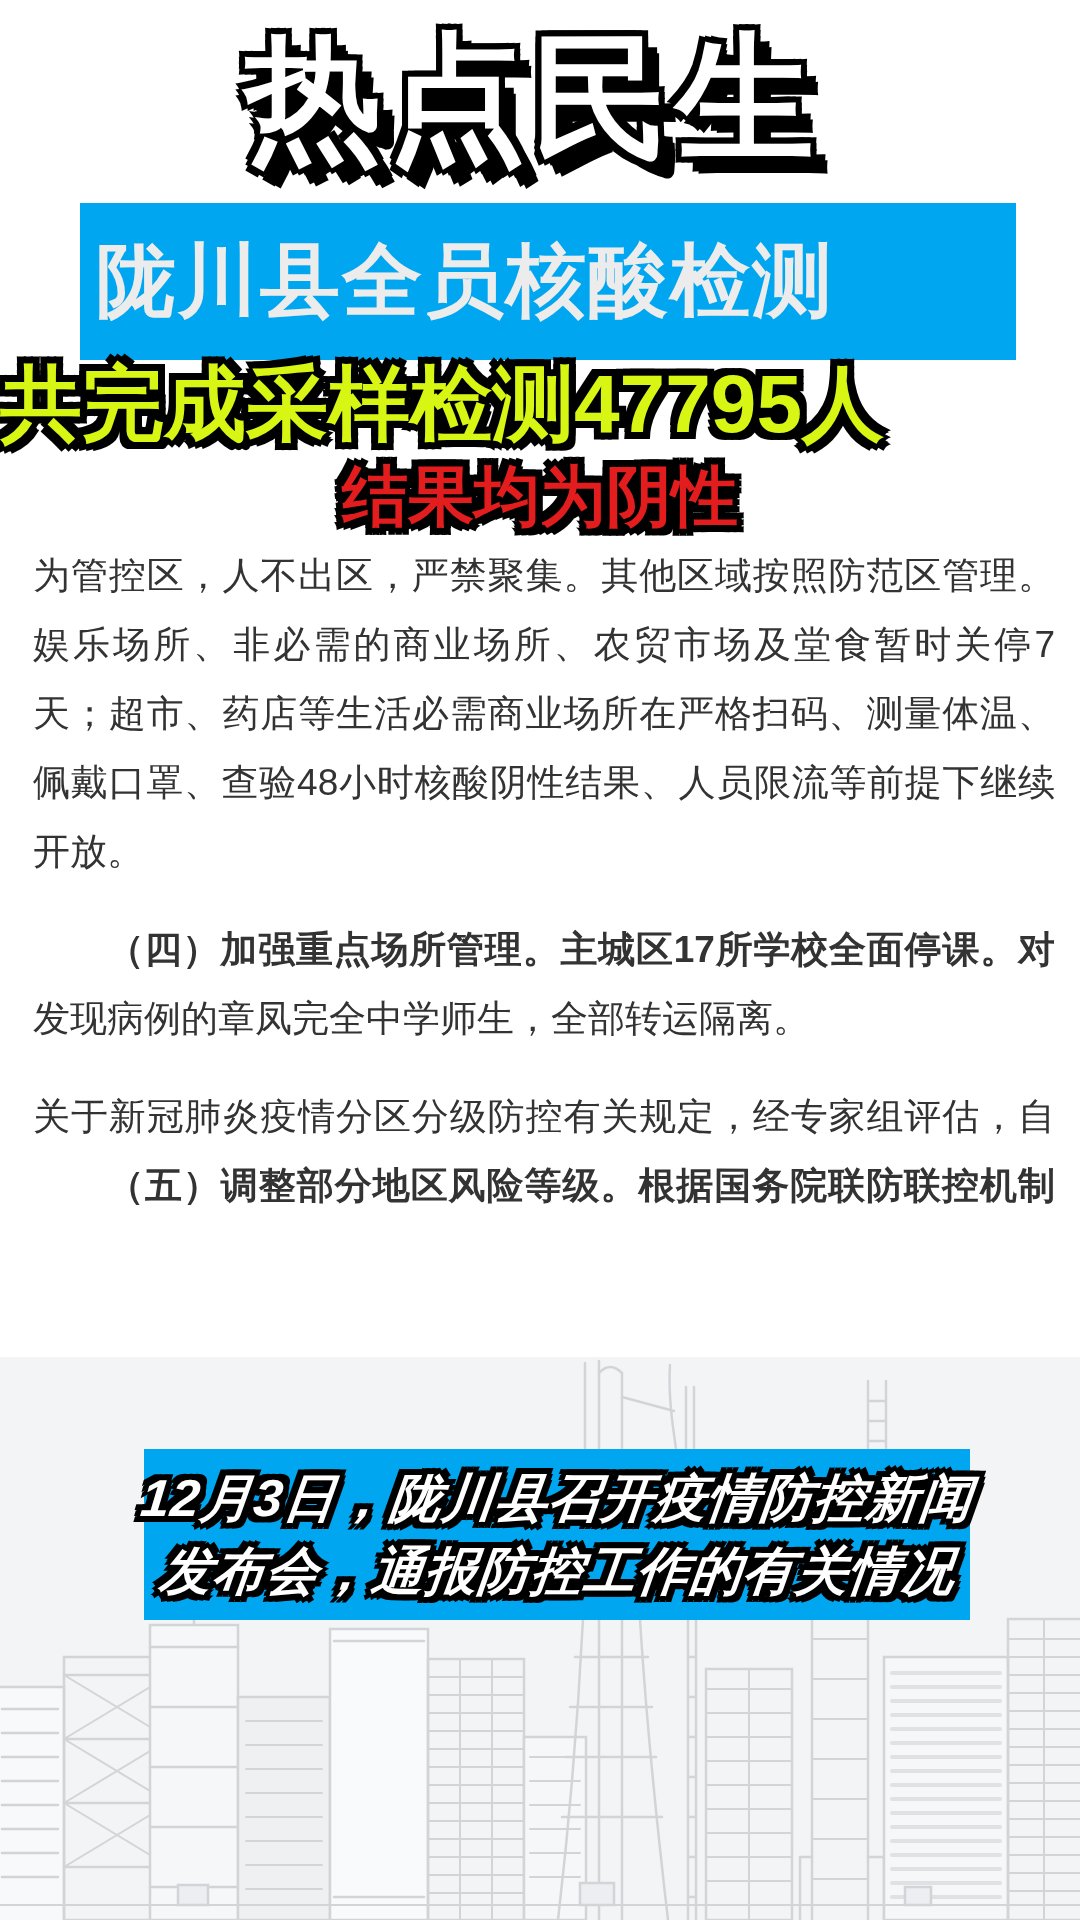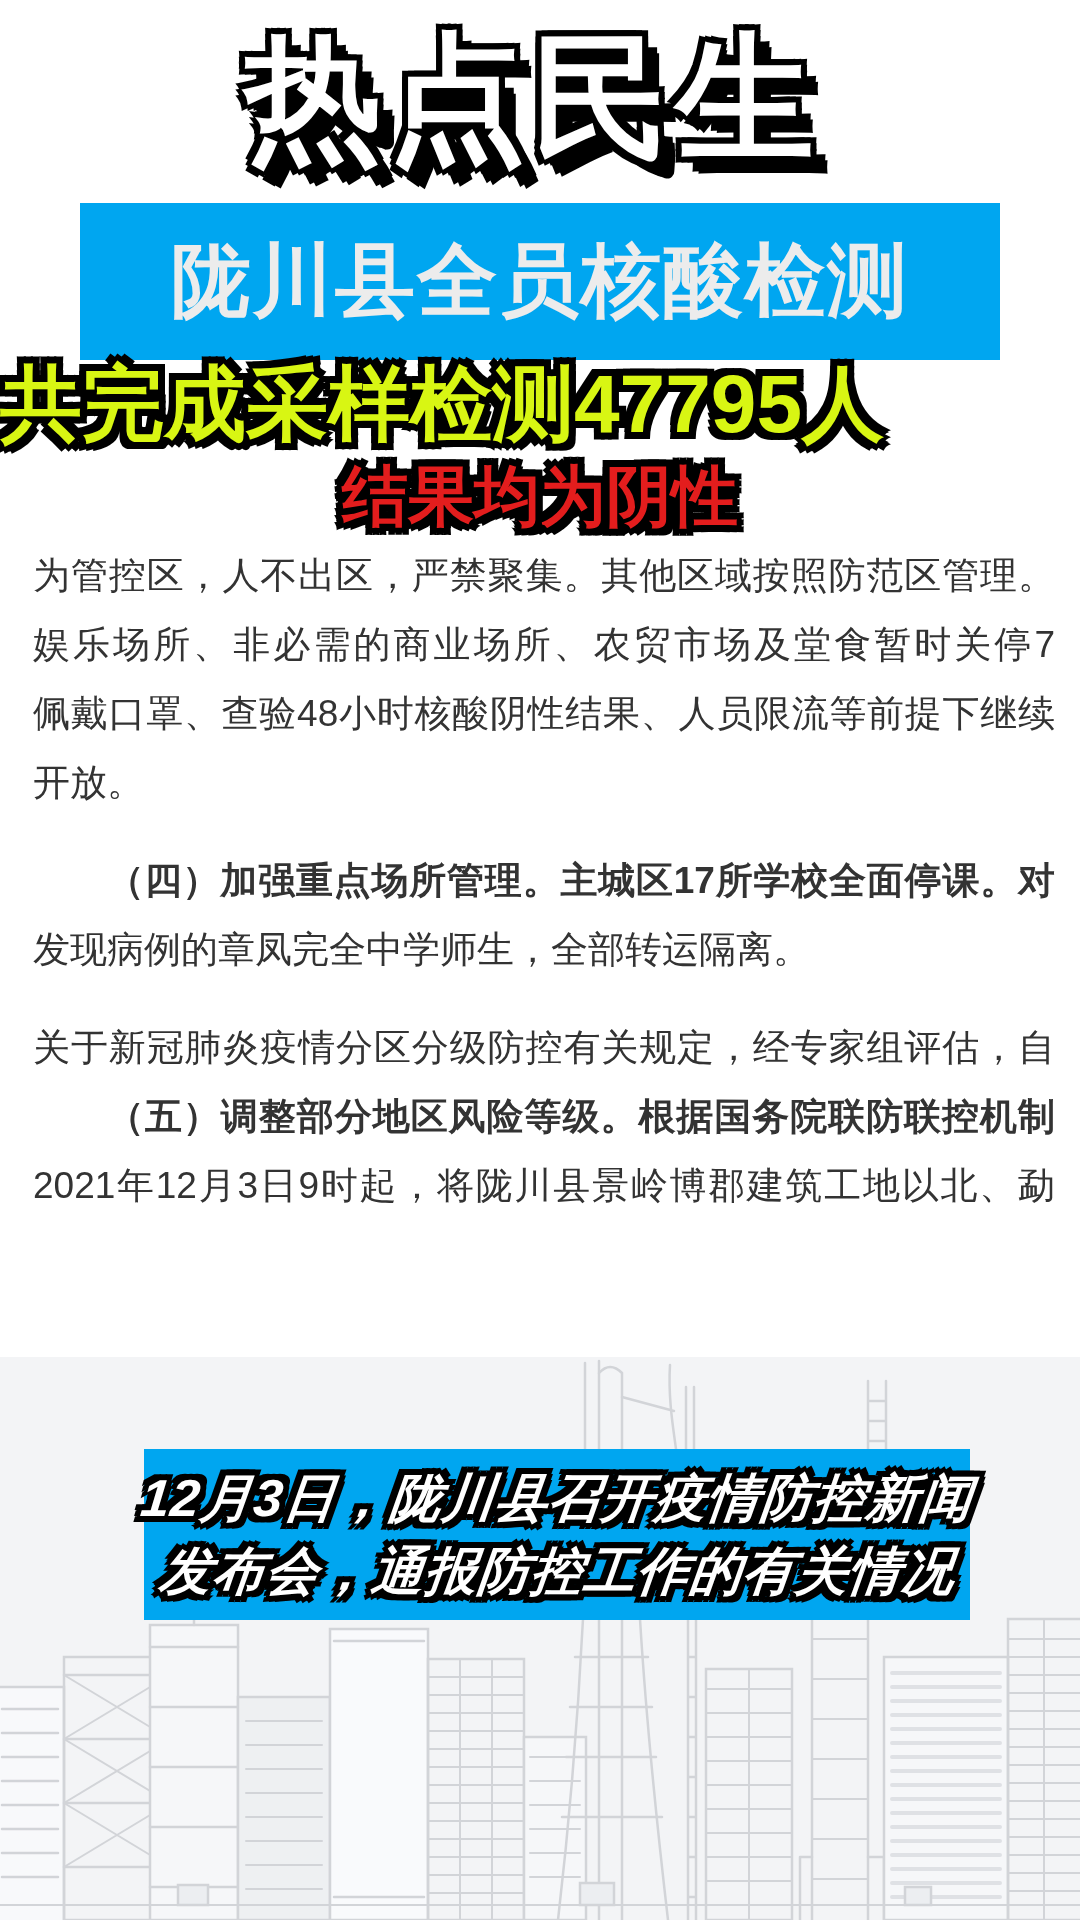--- a/index.html
+++ b/index.html
@@ -18,21 +18,21 @@
       -6px -6px 0 #000, 0 -6px 0 #000, 6px -6px 0 #000,
       -6px  0  0 #000, 6px  0  0 #000,
       -6px  6px 0 #000, 0  6px 0 #000, 6px  6px 0 #000,
       -3px -3px 0 #000, 3px -3px 0 #000, -3px 3px 0 #000, 3px 3px 0 #000,
       15px 11px 0 #000, 11px 15px 0 #000, 17px 17px 0 #000;
   }
   
   .banner-primary{
     position:absolute; left:80px; top:203px; width:920px; height:157px;
     background:var(--accent-blue,#00a6f0);
-    display:flex; align-items:center; justify-content:center;
+    display:flex; align-items:center; padding-left:16px;
   }
   .banner-primary .txt{
     font-size:80px; font-weight:700; letter-spacing:2px; color:#ececec;
   }
   
   .outline-black{
     text-shadow:
       -7px -7px 0 #000, 0 -7px 0 #000, 7px -7px 0 #000,
       -7px  0  0 #000, 7px  0  0 #000,
       -7px  7px 0 #000, 0  7px 0 #000, 7px  7px 0 #000,
@@ -95,29 +95,29 @@
   <div class="banner-primary">
     <span class="txt">陇川县全员核酸检测</span>
   </div>
 
   <div class="headline-yellow outline-black">共完成采样检测47795人</div>
   <div class="headline-red outline-black">结果均为阴性</div>
 
   <div class="document">
     <div class="doc-line">为管控区，人不出区，严禁聚集。其他区域按照防范区管理。</div>
     <div class="doc-line">娱乐场所、非必需的商业场所、农贸市场及堂食暂时关停7</div>
+    <div class="doc-line">天；超市、药店等生活必需商业场所在严格扫码、测量体温、</div>
     <div class="doc-line">佩戴口罩、查验48小时核酸阴性结果、人员限流等前提下继续</div>
     <div class="doc-line end">开放。</div>
     <div class="doc-gap"></div>
     <div class="doc-line indent">（四）加强重点场所管理。主城区17所学校全面停课。对</div>
     <div class="doc-line end">发现病例的章凤完全中学师生，全部转运隔离。</div>
     <div class="doc-gap"></div>
     <div class="doc-line">关于新冠肺炎疫情分区分级防控有关规定，经专家组评估，自</div>
     <div class="doc-line indent">（五）调整部分地区风险等级。根据国务院联防联控机制</div>
-    <div class="doc-line">2021年12月3日9时起，将陇川县景岭博郡建筑工地以北、勐</div>
   </div>
 
   <div class="skyline">
     <svg width="1080" height="563" viewBox="0 0 1080 563" fill="none" stroke="#d2d4d8" stroke-width="2.5" stroke-linecap="round">
 
       <path d="M585,6 V92 M599,4 V92"></path>
       <path d="M599,16 Q610,4 622,16 V92"></path>
       <path d="M622,40 L674,54 M670,8 C668,40 673,70 676,92"></path>
       <path d="M686,30 V92 M694,30 V92"></path>
       <path d="M868,24 V92 M886,24 V92 M868,44 H886 M868,64 H886 M868,84 H886"></path>

